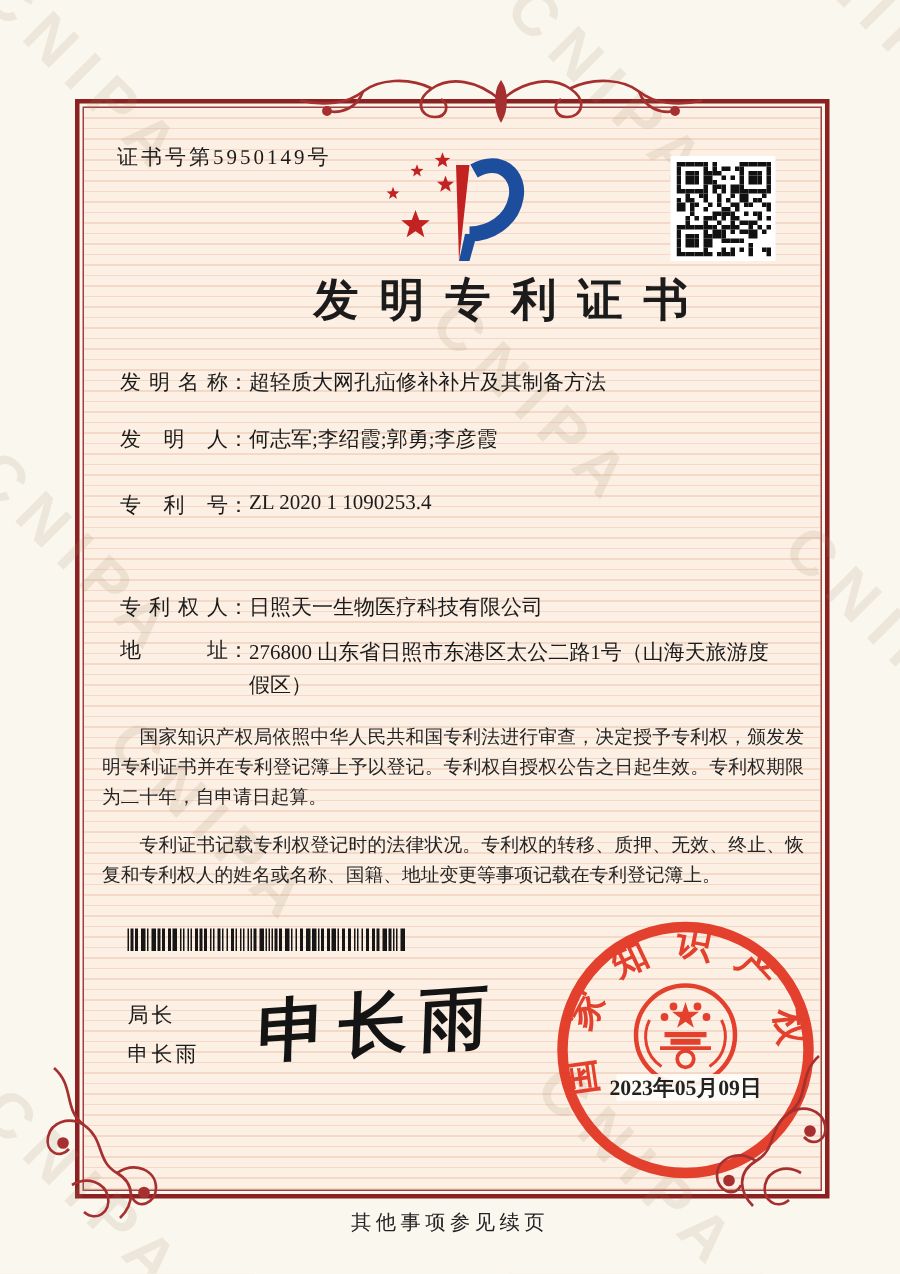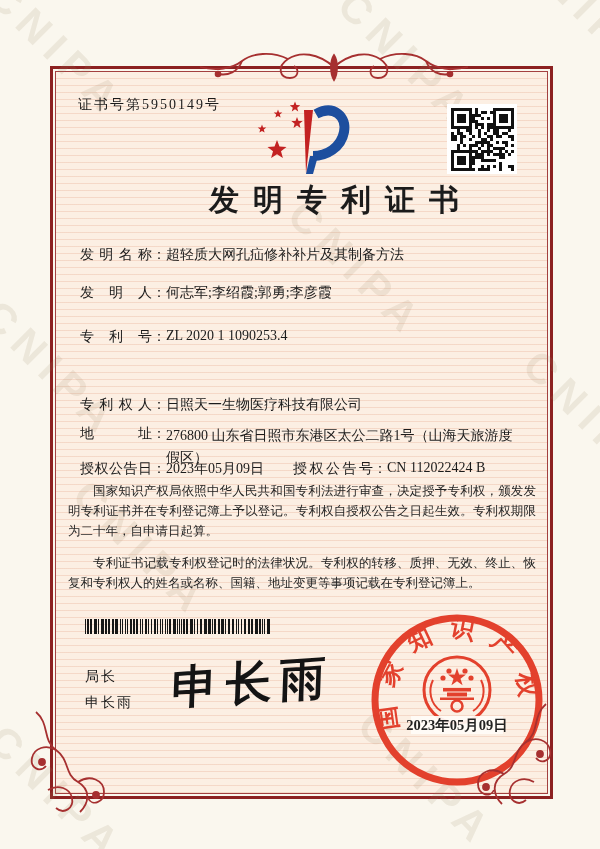--- a/index.html
+++ b/index.html
@@ -382,26 +382,20 @@
   </div>
   <div class="field-row" style="top:328px">
     <span class="flabel">专利号</span><span class="fcolon">：</span><span class="fvalue">ZL 2020 1 1090253.4</span>
   </div>
   <div class="field-row" style="top:396px">
     <span class="flabel">专利权人</span><span class="fcolon">：</span><span class="fvalue">日照天一生物医疗科技有限公司</span>
   </div>
   <div class="field-row" style="top:425px">
     <span class="flabel">地址</span><span class="fcolon">：</span><span class="fvalue-wrap">276800 山东省日照市东港区太公二路1号（山海天旅游度假区）</span>
   </div>
-  <div class="field-row" style="top:460px">
-    <span class="flabel5">授权公告日</span><span class="fcolon">：</span><span class="fvalue">2023年05月09日</span>
-    <span class="grant2">
-      <span class="flabel5b">授权公告号</span><span class="fcolon">：</span><span class="fvalue">CN 112022424 B</span>
-    </span>
-  </div>
 
   <p class="legal" style="top:468px">国家知识产权局依照中华人民共和国专利法进行审查，决定授予专利权，颁发发明专利证书并在专利登记簿上予以登记。专利权自授权公告之日起生效。专利权期限为二十年，自申请日起算。</p>
   <p class="legal" style="top:540px">专利证书记载专利权登记时的法律状况。专利权的转移、质押、无效、终止、恢复和专利权人的姓名或名称、国籍、地址变更等事项记载在专利登记簿上。</p>
 
   <div class="barcode">
       <i style="width:1px;margin-right:1px"></i>
       <i style="width:2px;margin-right:1px"></i>
       <i style="width:2px;margin-right:2px"></i>
       <i style="width:3px;margin-right:1px"></i>
       <i style="width:1px;margin-right:2px"></i>
@@ -487,13 +481,14 @@
       <rect x="-10" y="2.5" width="20" height="4"></rect>
       <rect x="-17" y="7.5" width="34" height="2.5"></rect>
       <circle cy="16" r="5.5" fill="none" stroke="#e23a26" stroke-width="2.5"></circle>
       <path d="M-24,-10 C-29,0 -27,14 -16,21" fill="none" stroke="#e23a26" stroke-width="2"></path>
       <path d="M24,-10 C29,0 27,14 16,21" fill="none" stroke="#e23a26" stroke-width="2"></path>
     </g>
     <rect x="42" y="104" width="92" height="18" fill="#fffdf8" opacity="0.92"></rect>
     <text x="88" y="118" text-anchor="middle" font-size="14.5" font-weight="bold" fill="#1a1a1a">2023年05月09日</text>
   </svg>
 
+  <div class="footer-note">其他事项参见续页</div>
 </div>
 
 </body></html>

